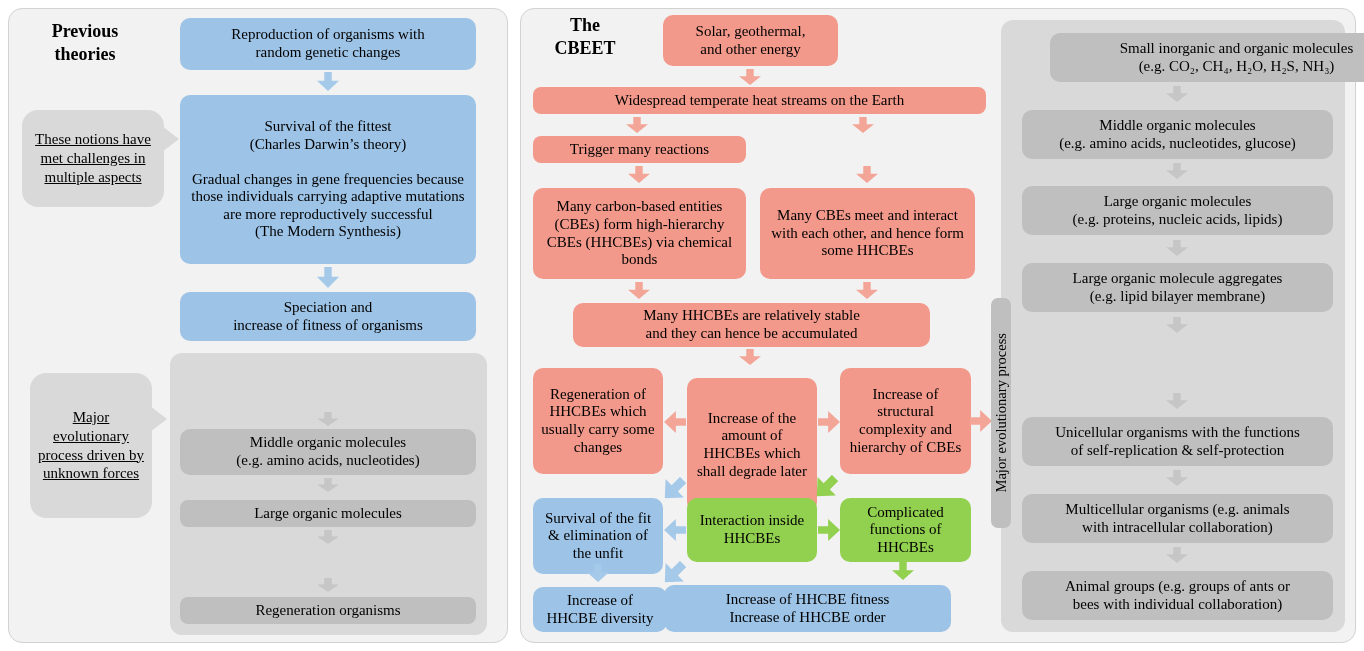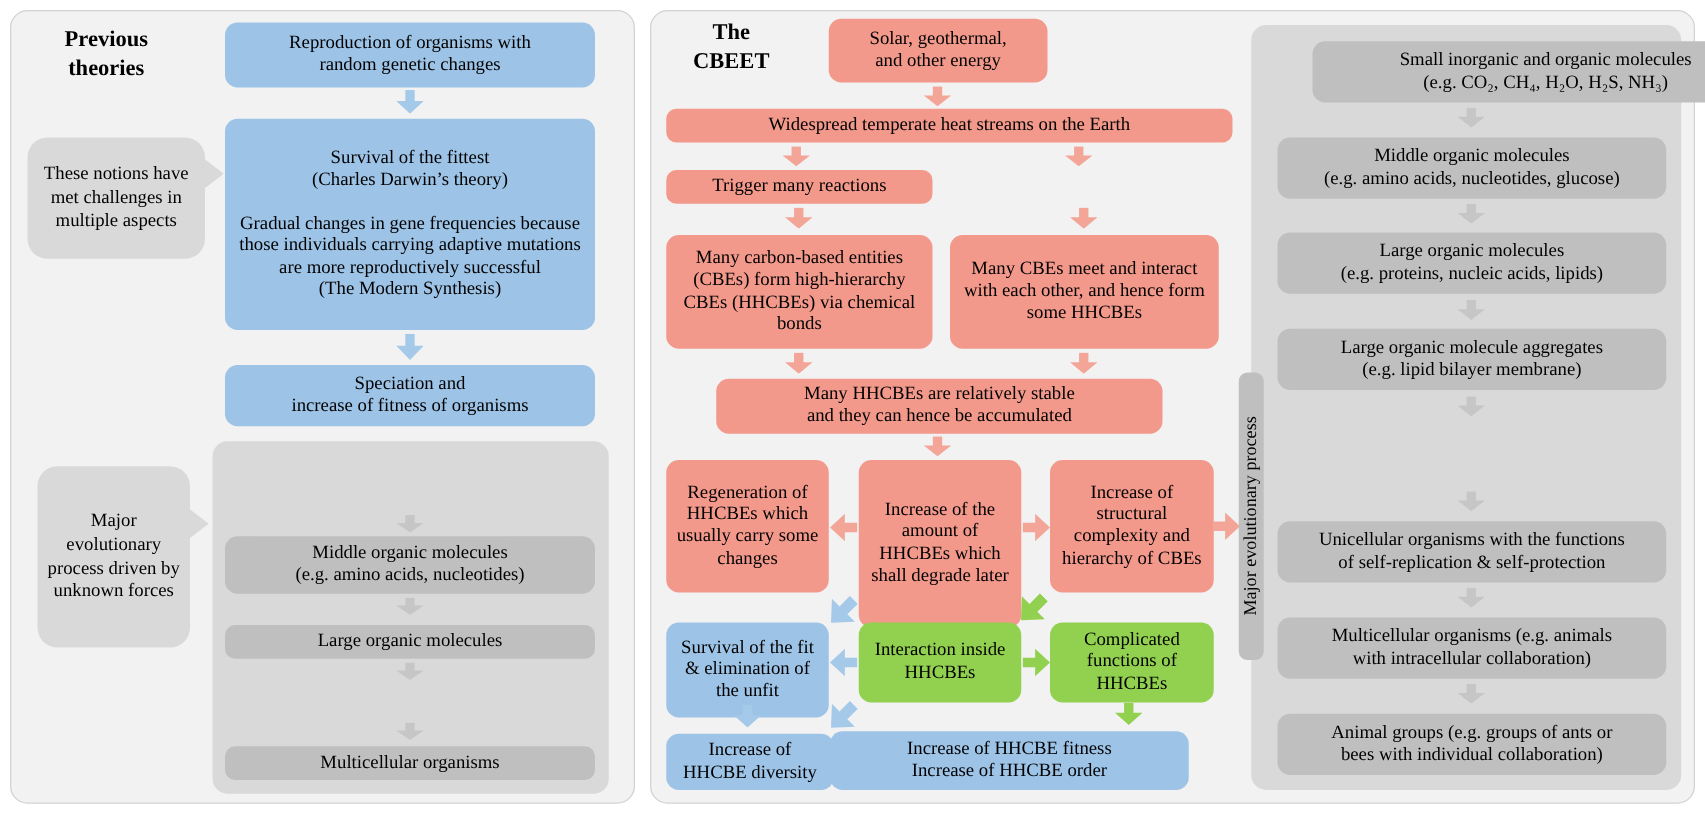--- a/index.html
+++ b/index.html
@@ -9,21 +9,21 @@
   .box { position:absolute; display:flex; align-items:center; justify-content:center;
          text-align:center; white-space:pre-line; border-radius:10px; color:#000;
          font-size:15px; line-height:1.17; padding:2px 6px; box-sizing:border-box; }
   .sm  { border-radius:8px; }
   .blue   { background:#9dc3e6; }
   .salmon { background:#f2998b; }
   .green  { background:#92d050; }
   .grayb  { background:#bfbfbf; }
   .bubble { position:absolute; background:#d9d9d9; border-radius:16px; display:flex; align-items:center;
             justify-content:center; text-align:center; white-space:pre-line; font-size:15px;
-            line-height:1.25; padding:4px 8px; box-sizing:border-box; }
+            line-height:1.25; padding:4px 8px; box-sizing:border-box;text-decoration:underline; }
   .tail { position:absolute; background:#d9d9d9; clip-path:polygon(0 0, 100% 50%, 0 100%); }
   .title { position:absolute; font-weight:bold; font-size:18px; line-height:1.25;
            text-align:center; white-space:pre-line; color:#000; }
   .arrow { position:absolute; clip-path:polygon(33% 0, 67% 0, 67% 46%, 100% 46%, 50% 100%, 0 46%, 33% 46%); }
   .a-blue   { background:#a5c9e9; }
   .a-salmon { background:#f3a698; }
   .a-green  { background:#92d050; }
   .a-gray   { background:#c6c6c6; }
   .left  { transform:rotate(90deg); }
   .right { transform:rotate(-90deg); }
@@ -62,21 +62,21 @@
 
   <div class="container" style="left:170px;top:353px;width:317px;height:282px"></div>
 
   <div class="arrow a-gray" style="left:317px;top:412px;width:22px;height:14px"></div>
   <div class="box grayb" style="left:180px;top:429px;width:296px;height:46px">Middle organic molecules
 (e.g. amino acids, nucleotides)</div>
   <div class="arrow a-gray" style="left:317px;top:478px;width:22px;height:14px"></div>
   <div class="box grayb sm" style="left:180px;top:500px;width:296px;height:27px">Large organic molecules</div>
   <div class="arrow a-gray" style="left:317px;top:530px;width:22px;height:14px"></div>
   <div class="arrow a-gray" style="left:317px;top:578px;width:22px;height:14px"></div>
-  <div class="box grayb sm" style="left:180px;top:597px;width:296px;height:27px">Multicellular organisms</div>
+  <div class="box grayb sm" style="left:180px;top:597px;width:296px;height:27px">Regeneration organisms</div>
 
   <div class="bubble" style="left:30px;top:373px;width:122px;height:145px">Major evolutionary process driven by unknown forces</div>
   <div class="tail" style="left:150px;top:406px;width:17px;height:26px"></div>
 
   <div class="panel" style="left:520px;top:8px;width:836px;height:635px"></div>
 
   <div class="title" style="left:535px;top:14px;width:100px">The
 CBEET</div>
 
   <div class="box salmon" style="left:663px;top:15px;width:175px;height:51px">Solar, geothermal,
@@ -94,21 +94,21 @@
   <div class="box salmon" style="left:760px;top:188px;width:215px;height:91px">Many CBEs meet and interact with each other, and hence form some HHCBEs</div>
   <div class="box salmon" style="left:533px;top:188px;width:213px;height:91px">Many carbon-based entities (CBEs) form high-hierarchy CBEs (HHCBEs) via chemical bonds</div>
   <div class="arrow a-salmon" style="left:628px;top:282px;width:22px;height:17px"></div>
   <div class="arrow a-salmon" style="left:856px;top:282px;width:22px;height:17px"></div>
 
   <div class="box salmon" style="left:573px;top:303px;width:357px;height:44px">Many HHCBEs are relatively stable
 and they can hence be accumulated</div>
   <div class="arrow a-salmon" style="left:739px;top:349px;width:22px;height:16px"></div>
 
   <div class="box salmon" style="left:533px;top:368px;width:130px;height:106px">Regeneration of HHCBEs which usually carry some changes</div>
-  <div class="box salmon" style="left:687px;top:368px;width:130px;height:134px">Increase of the amount of HHCBEs which shall degrade later</div>
+  <div class="box salmon" style="left:687px;top:378px;width:130px;height:134px">Increase of the amount of HHCBEs which shall degrade later</div>
   <div class="box salmon" style="left:840px;top:368px;width:131px;height:106px">Increase of structural complexity and hierarchy of CBEs</div>
   <div class="arrow a-salmon left" style="left:664px;top:411px;width:22px;height:22px"></div>
   <div class="arrow a-salmon right" style="left:818px;top:411px;width:22px;height:22px"></div>
   <div class="arrow a-salmon right" style="left:970px;top:410px;width:22px;height:22px"></div>
 
   <div class="arrow a-blue dl" style="left:661px;top:476px;width:26px;height:26px"></div>
   <div class="arrow a-green dl" style="left:813px;top:474px;width:26px;height:26px"></div>
 
   <div class="box blue" style="left:533px;top:498px;width:130px;height:76px">Survival of the fit &amp; elimination of the unfit</div>
   <div class="box green" style="left:687px;top:498px;width:130px;height:64px">Interaction inside HHCBEs</div>

